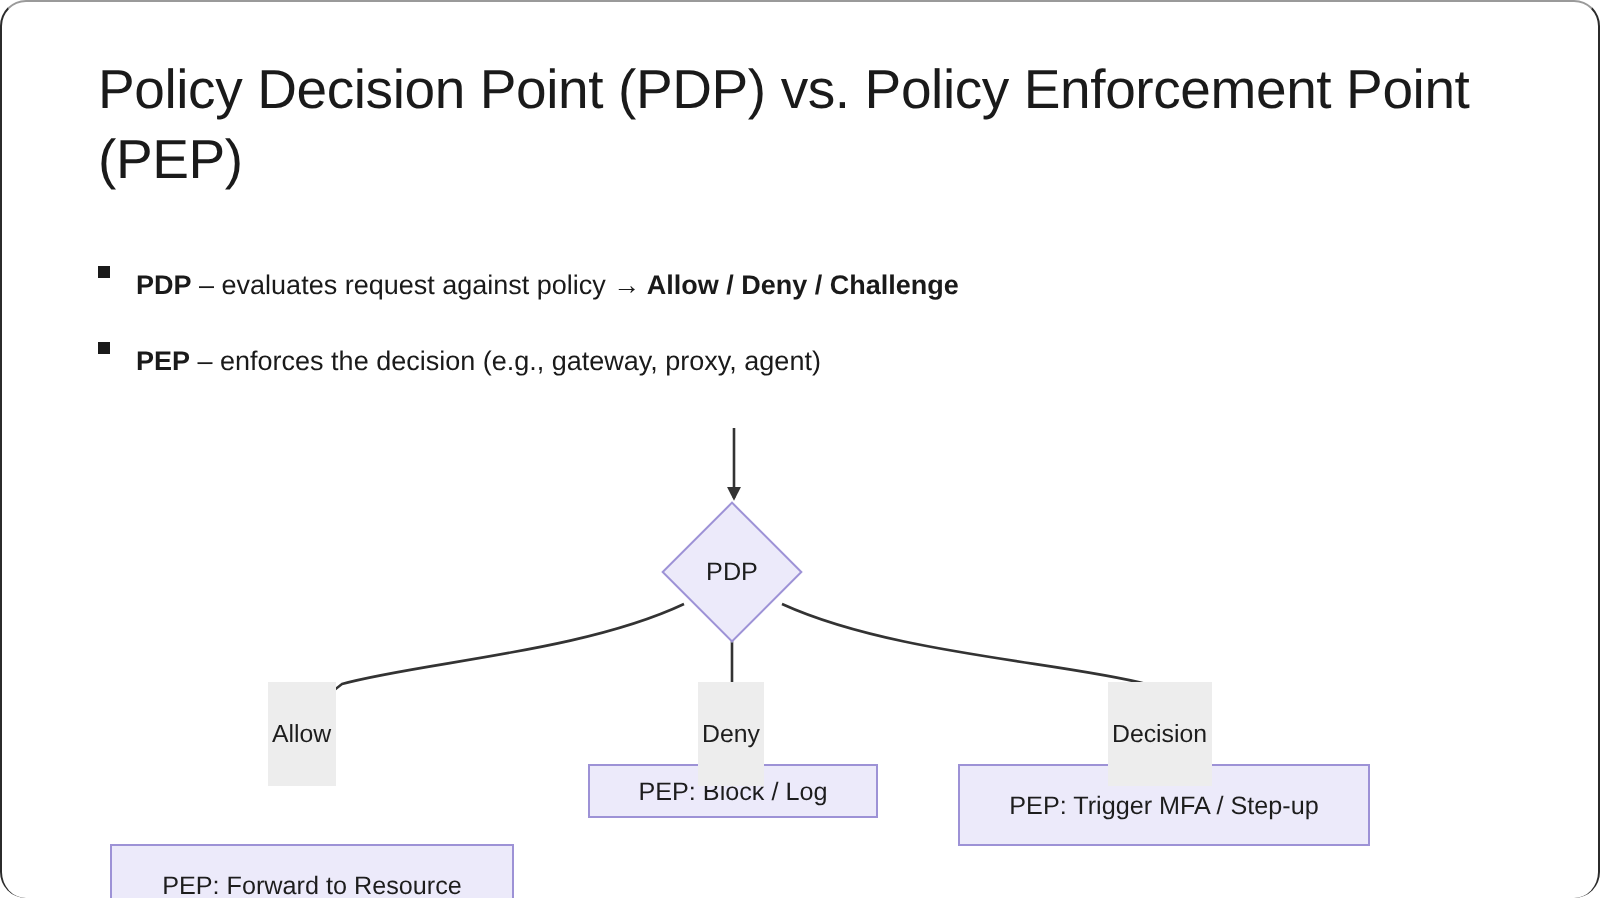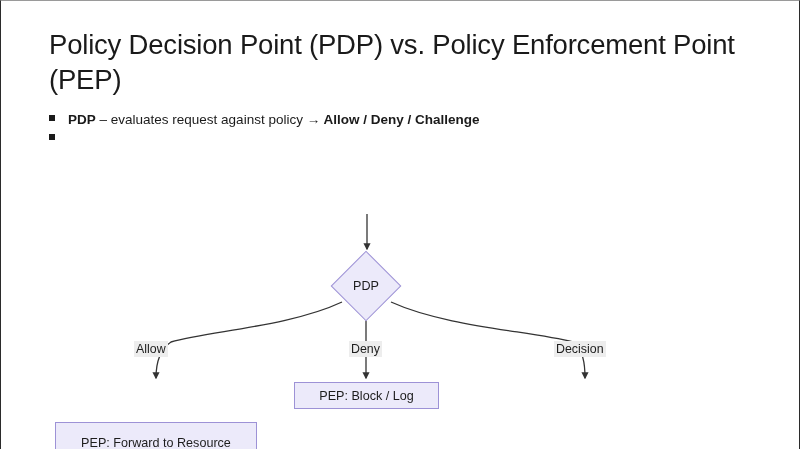--- a/index.html
+++ b/index.html
@@ -13,20 +13,21 @@
   #slide {
     position: relative;
     width: 800px;
     height: 449px;
     background: #ffffff;
     border-left: 1px solid #2b2b2b;
     border-right: 1px solid #2b2b2b;
     border-top: 1px solid #9a9a9a;
     box-sizing: border-box;
     overflow: hidden;
+    border-radius: 13px;
   }
 
   
   #title {
     position: absolute;
     left: 48px;
     top: 26px;
     width: 690px;
     font-size: 27.5px;
     line-height: 1.28;
@@ -37,24 +38,25 @@
 
   
   #bullets {
     position: absolute;
     left: 48px;
     top: 111px;
     width: 700px;
   }
   .bullet-row {
     display: flex;
-    align-items: center;
+    align-items: flex-start;
     margin-bottom: 9px;
     font-size: 13.5px;
     color: #1a1a1a;
+    margin-top: 23px;
   }
   .bullet-marker {
     width: 6px;
     height: 6px;
     background: #1a1a1a;
     margin-right: 13px;
     flex: none;
     position: relative;
     top: -2px;
   }
@@ -122,21 +124,21 @@
     font-size: 12.6px;
     color: #1d1d1d;
   }
 
   
   .edge-label {
     position: absolute;
     background: #ededed;
     color: #1d1d1d;
     font-size: 12.4px;
-    padding: 1px 2px;
+    padding: 19px 2px;
     white-space: nowrap;
   }
   #label-allow     { left: 133px; top: 340px; }
   #label-deny      { left: 348px; top: 340px; }
   #label-challenge { left: 553px; top: 340px; }
 </style>
 </head>
 <body>
 
 <div id="slide">
@@ -145,20 +147,21 @@
 
   <div id="bullets">
 
     <div class="bullet-row">
       <span class="bullet-marker"></span>
       <span class="bullet-text"><span class="b">PDP</span><span> – </span><span>evaluates request against policy </span><span class="b">→ </span><span class="b">Allow / Deny / Challenge</span></span>
     </div>
 
     <div class="bullet-row">
       <span class="bullet-marker"></span>
+      <span class="bullet-text"><span class="b">PEP</span><span> – </span><span>enforces the decision (e.g., gateway, proxy, agent)</span></span>
     </div>
 
   </div>
 
   <div id="flow">
 
     <svg id="flow-svg" width="800" height="449">
       <defs>
         <marker id="arrow" viewBox="0 0 10 10" refX="8" refY="5" markerWidth="5.5" markerHeight="5.5" orient="auto-start-reverse">
           <path d="M 0 0 L 10 5 L 0 10 z" fill="#333333"></path>
@@ -181,19 +184,22 @@
     </div>
 
     <div class="node" id="node-pep-fwd">
       <span>PEP: Forward to Resource</span>
     </div>
 
     <div class="node" id="node-pep-blk">
       <span>PEP: Block / Log</span>
     </div>
 
+    <div class="node" id="node-pep-mfa">
+      <span>PEP: Trigger MFA / Step-up</span>
+    </div>
 
     <div class="edge-label" id="label-allow">Allow</div>
     <div class="edge-label" id="label-deny">Deny</div>
     <div class="edge-label" id="label-challenge">Decision</div>
 
   </div>
 </div>
 
 </body></html>

